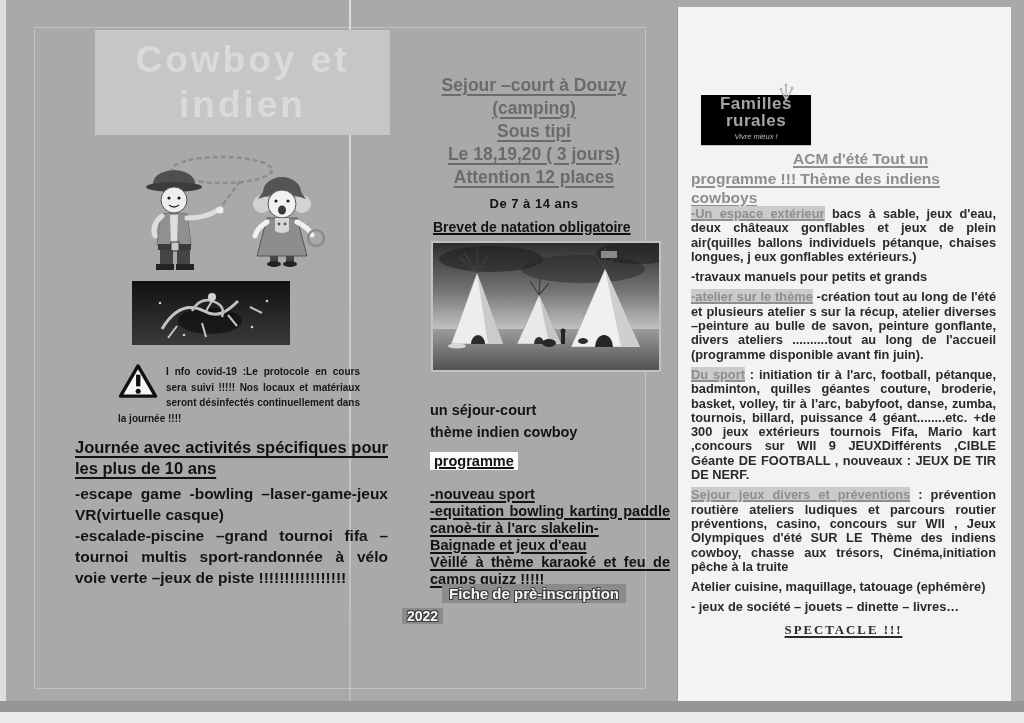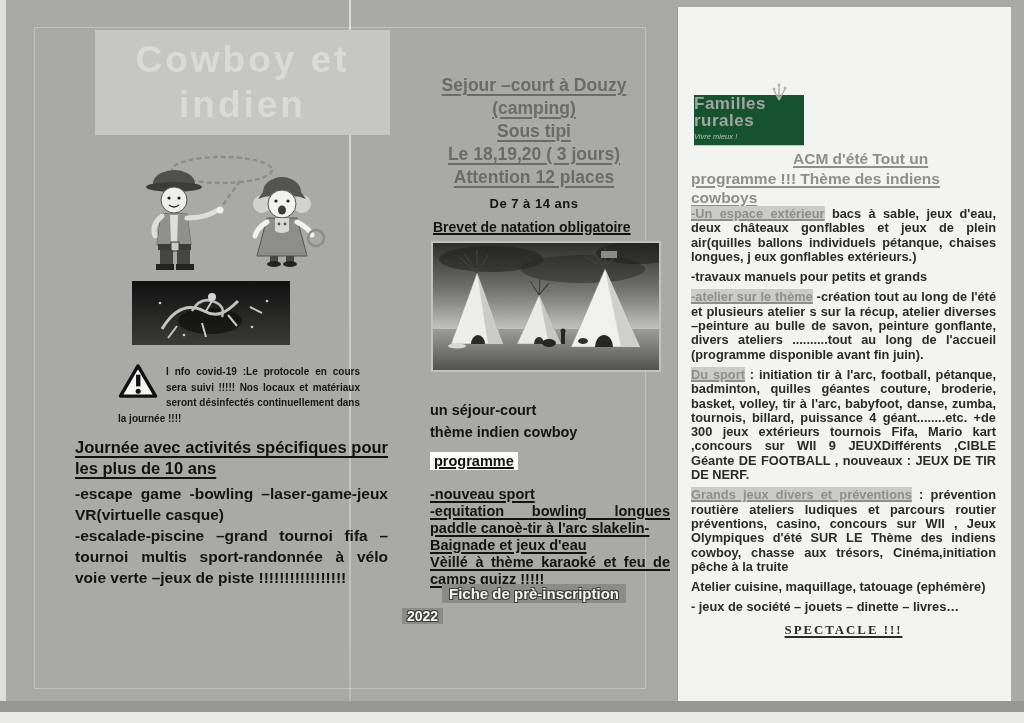--- a/index.html
+++ b/index.html
@@ -59,22 +59,22 @@
   .fiche-wrap{position:absolute;left:402px;top:584px;width:264px;text-align:center;}
   .fiche{display:inline-block;background:#8b8b89;padding:1px 7px;font-size:15px;font-weight:bold;
          color:#f4f4f2;text-shadow:-1px -1px 0 #3c3c3a,1px -1px 0 #3c3c3a,-1px 1px 0 #3c3c3a,1px 1px 0 #3c3c3a;}
   .year-wrap{position:absolute;left:402px;top:607px;width:264px;text-align:left;}
   .year{display:inline-block;background:#8b8b89;padding:0 5px;font-size:14px;font-weight:bold;
         color:#f4f4f2;text-shadow:-1px -1px 0 #3c3c3a,1px -1px 0 #3c3c3a,-1px 1px 0 #3c3c3a,1px 1px 0 #3c3c3a;}
 
   
   .sheet{position:absolute;left:677px;top:7px;width:334px;height:694px;background:#f3f3f1;
          border-left:1px solid #9a9a98;}
-  .logo{position:absolute;left:16px;top:88px;width:110px;text-align:left;padding-bottom:4px;
-        border-bottom:1px solid #c4c4c2;background:#14532d;}
+  .logo{position:absolute;left:23px;top:88px;width:110px;text-align:center;padding-bottom:4px;
+        border-bottom:1px solid #c4c4c2;background:#000000;}
   .logo-l1,.logo-l2{font-size:17px;font-weight:bold;color:#a4a4a2;line-height:17px;letter-spacing:.5px;}
   .logo-tag{font-size:7.5px;font-style:italic;color:#bcbcba;margin-top:3px;}
   .logo-sprig{position:absolute;right:14px;top:-14px;}
 
   .rp-heading{position:absolute;left:13px;top:142px;width:306px;margin:0;font-size:15.5px;
               line-height:19.5px;font-weight:bold;color:#8e8e8c;text-indent:102px;
               text-decoration:underline;text-decoration-thickness:1.5px;text-underline-offset:2px;}
   .rp-body{position:absolute;left:13px;top:200px;width:305px;}
   .rp-body p{margin:0 0 6px 0;font-size:12.8px;line-height:14.3px;font-weight:bold;color:#2a2a28;
              text-align:justify;}
@@ -229,21 +229,21 @@
       <ellipse cx="24" cy="103" rx="9" ry="2.5" fill="#d8d8d6"></ellipse>
       <ellipse cx="150" cy="98" rx="5" ry="3" fill="#2e2e2c"></ellipse>
     </svg>
 
     <div class="mid-cap cap1">un séjour-court</div>
     <div class="mid-cap cap2">thème indien cowboy</div>
     <div class="mid-prog-label">programme</div>
 
     <div class="mid-prog">
       <div class="mid-prog-line">-nouveau sport</div>
-      <div class="mid-prog-line">-equitation bowling longues paddle canoè-tir à l'arc slakelin-</div>
+      <div class="mid-prog-line">-equitation bowling karting paddle canoè-tir à l'arc slakelin-</div>
       <div class="mid-prog-line">Baignade et jeux d'eau</div>
       <div class="mid-prog-line">Vèillé à thème karaoké et feu de camps quizz !!!!!</div>
     </div>
 
     <div class="fiche-wrap"><span class="fiche">Fiche de prè-inscription</span></div>
     <div class="year-wrap"><span class="year">2022</span></div>
   </div>
 
   <div class="sheet">
 
@@ -263,21 +263,21 @@
 
     <div class="rp-body">
       <p><span class="lead">-Un espace  extérieur</span><span> bacs à sable, jeux d'eau, deux châteaux gonflables et jeux de plein air(quilles ballons individuels pétanque, chaises longues, j eux gonflables extérieurs.)</span></p>
 
       <p>-travaux manuels pour petits et grands</p>
 
       <p><span class="lead">-atelier sur le thème</span><span> -création tout au long de l'été  et plusieurs atelier s sur la récup, atelier diverses –peinture  au bulle de savon, peinture gonflante, divers ateliers ..........tout au long de l'accueil (programme disponible avant fin juin).</span></p>
 
       <p><span class="lead">Du  sport</span><span> : initiation tir à l'arc, football, pétanque, badminton, quilles géantes couture, broderie, basket, volley, tir à l'arc, babyfoot, danse, zumba, tournois, billard, puissance 4 géant........etc.  +de 300 jeux extérieurs tournois Fifa, Mario kart ,concours sur WII 9 JEUXDifférents ,CIBLE Géante DE FOOTBALL , nouveaux : JEUX DE TIR DE NERF.</span></p>
 
-      <p><span class="lead">Grands  jeux  divers  et  préventions</span><span> : prévention routière ateliers ludiques et parcours routier préventions, casino, concours sur WII , Jeux Olympiques d'été SUR LE Thème des indiens cowboy, chasse aux trésors, Cinéma,initiation pêche à la truite</span></p>
+      <p><span class="lead">Sejour  jeux  divers  et  préventions</span><span> : prévention routière ateliers ludiques et parcours routier préventions, casino, concours sur WII , Jeux Olympiques d'été SUR LE Thème des indiens cowboy, chasse aux trésors, Cinéma,initiation pêche à la truite</span></p>
 
       <p>Atelier cuisine, maquillage, tatouage (ephémère)</p>
 
       <p>- jeux  de société – jouets  – dinette  – livres…</p>
 
       <p class="rp-spectacle">SPECTACLE !!!</p>
     </div>
   </div>
 
 </div>

